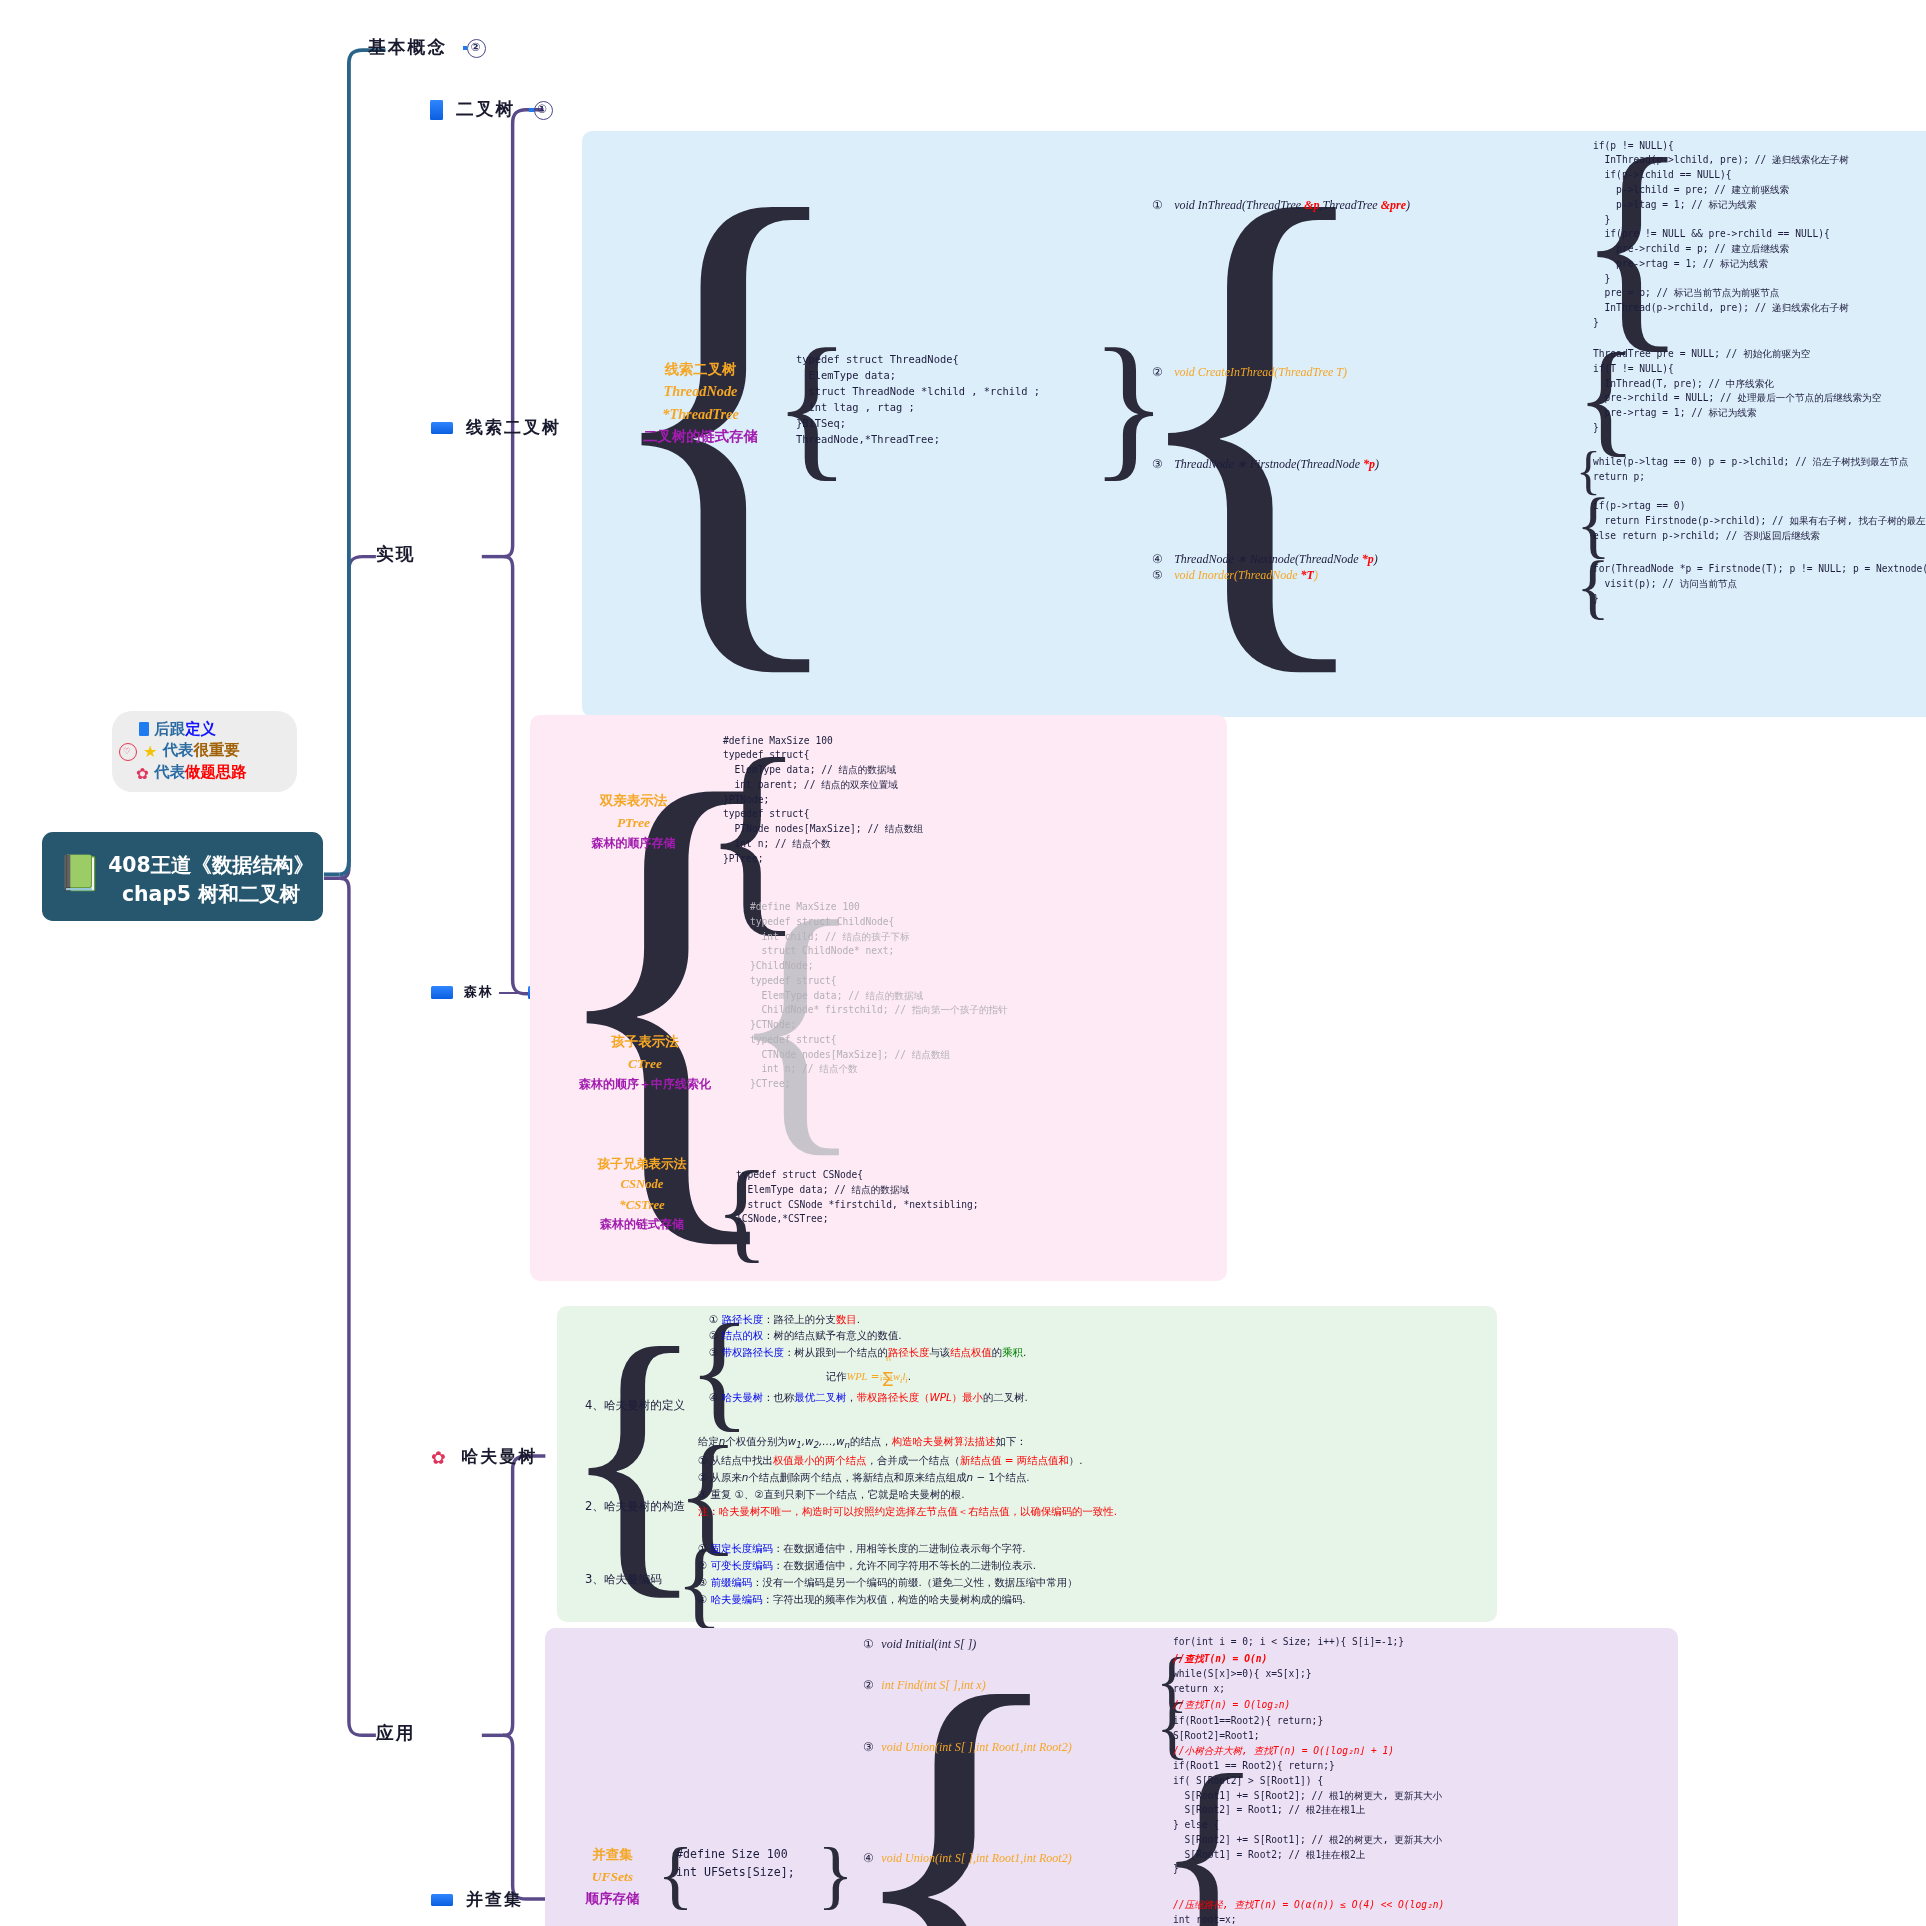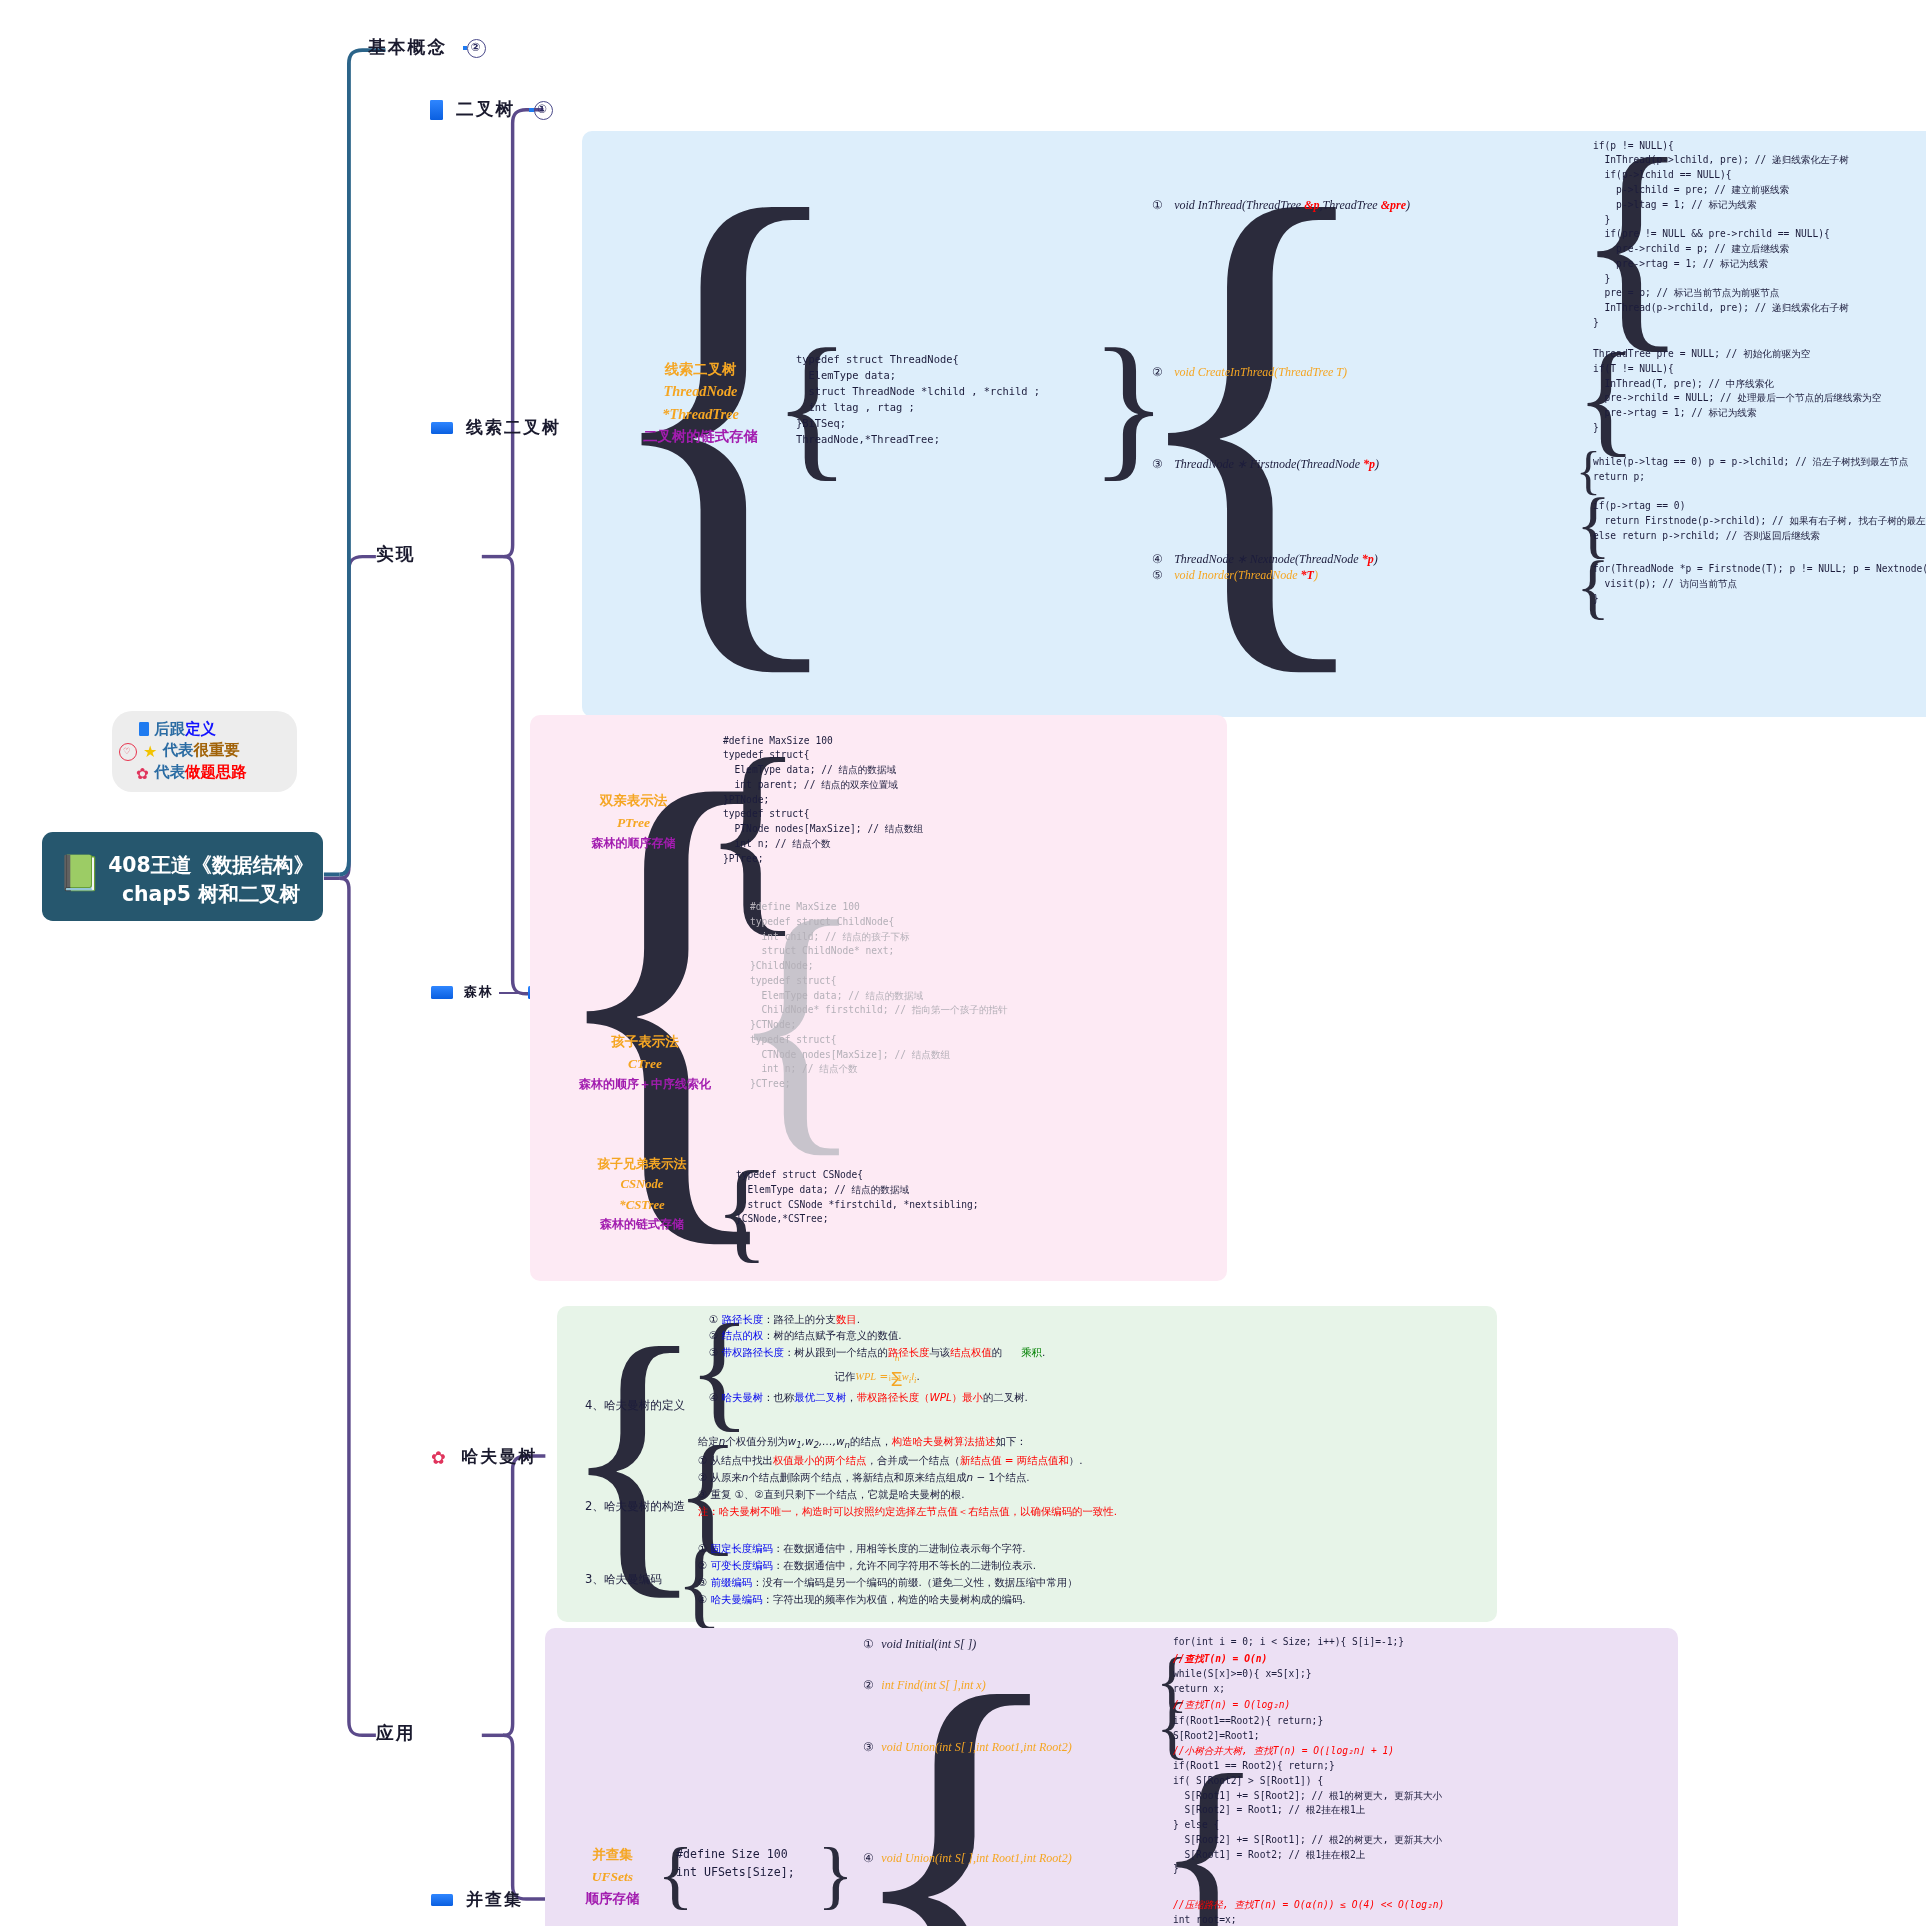--- a/index.html
+++ b/index.html
@@ -10,21 +10,21 @@
   .circ-num{display:inline-block;border:1.2px solid #4a4a8a;border-radius:50%;width:17px;height:17px;line-height:15.4px;text-align:center;font-size:11.6px;color:#2b2b5e;font-family:"DejaVu Sans",sans-serif;vertical-align:middle;}
   .sq{display:inline-block;width:13px;height:20px;background:linear-gradient(180deg,#2f86ff,#0a5fe0);vertical-align:middle;border-radius:1.2px;}
   .sq-wide{display:inline-block;width:21.6px;height:12.3px;background:linear-gradient(180deg,#2f86ff,#0a5fe0);vertical-align:middle;border-radius:1.5px;}
   .panel{border-radius:10px;}
   .code{font-family:"DejaVu Sans Mono","Liberation Mono",monospace;color:#1c1c3c;white-space:pre;font-size:9.6px;line-height:1.54;}
   .code.dim{color:#b4b0b8;}
   .mathit{font-style:italic;font-family:"Liberation Serif",serif;}
   .or{color:#f5a623;}
   .rd{color:#ff0000;}
   .bl{color:#0000ee;}
-  .gr{color:#008000;margin-left:19px;}
+  .gr{color:#008000;}
   .lbl-or{color:#f5a623;font-weight:700;}
   .lbl-bl{color:#a21caf;font-weight:700;}
   .cn{font-family:"DejaVu Sans","Liberation Sans",sans-serif;}
   .brace{font-family:"Liberation Serif",serif;font-weight:300;color:#2b2b3c;line-height:1;}
   .legend{background:#ededed;border-radius:20px;}
   .legend-row{font-family:"DejaVu Sans","Liberation Sans",sans-serif;font-weight:700;font-size:15.4px;color:#2b6ca3;white-space:nowrap;}
   .center-node{background:#26576e;border-radius:10.8px;color:#fff;font-family:"DejaVu Sans","Liberation Sans",sans-serif;font-weight:700;}
   svg{position:absolute;left:0;top:0;pointer-events:none;}
   .fn-line{font-size:12px;color:#1c1c3c;white-space:nowrap;font-family:"Liberation Serif",serif;}
   .hz{font-family:"DejaVu Sans","Liberation Sans",sans-serif;font-size:10.4px;color:#1c1c3c;white-space:nowrap;}

